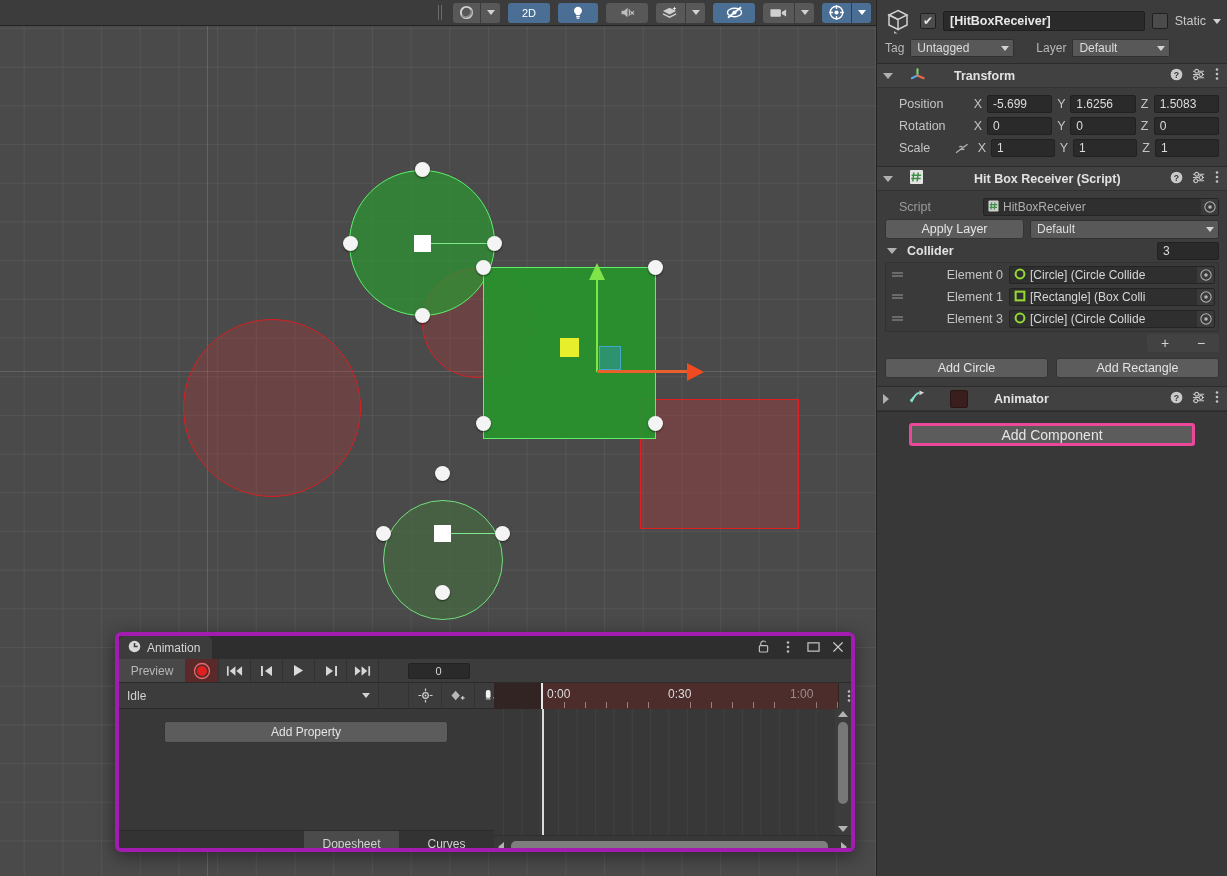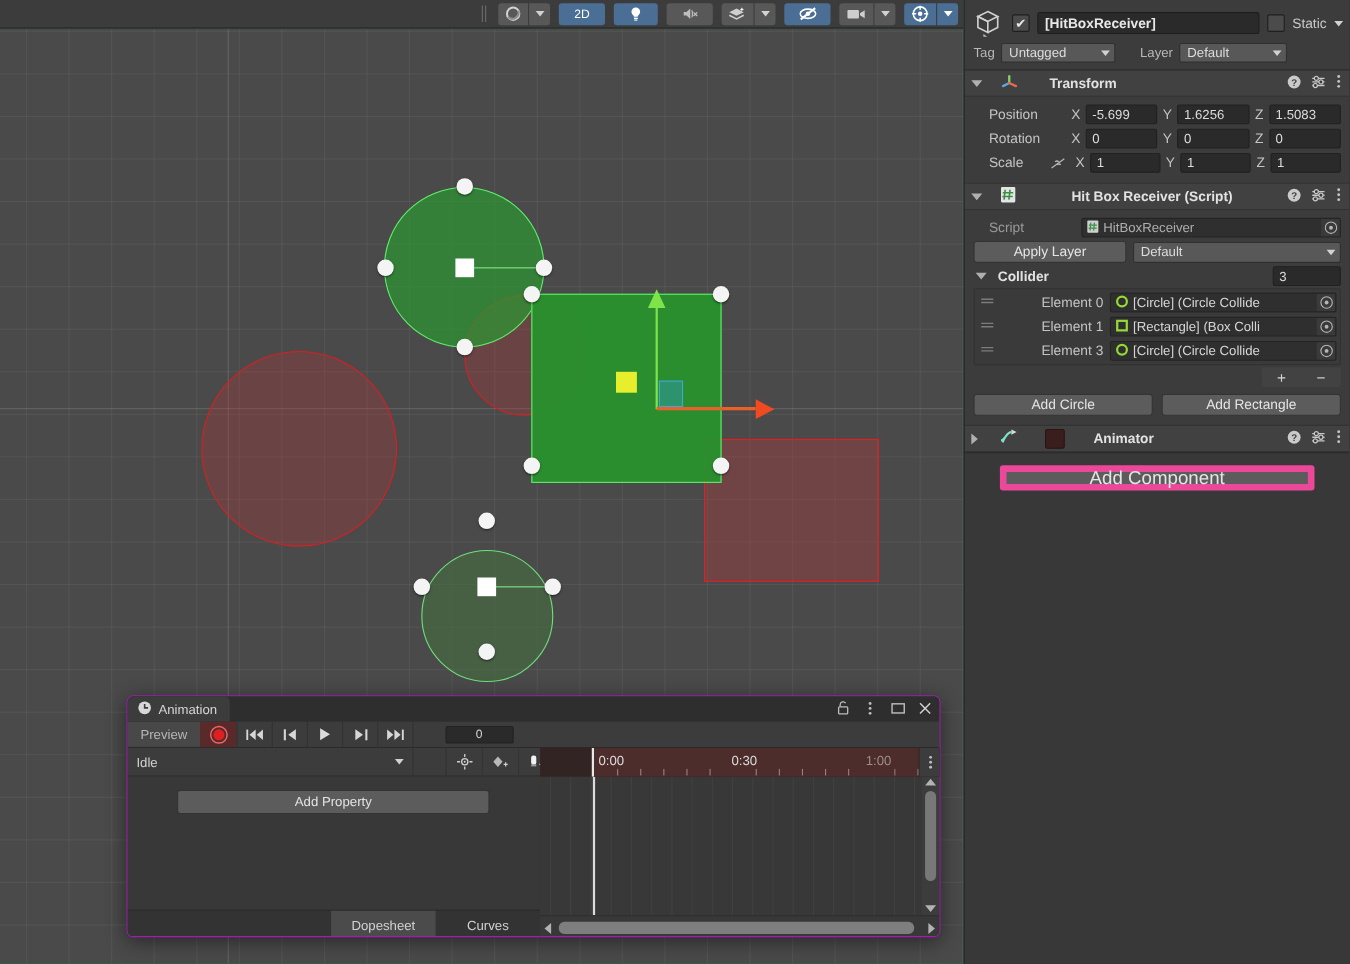--- a/index.html
+++ b/index.html
@@ -112,21 +112,21 @@
     border-top:9px solid transparent;border-bottom:9px solid transparent;border-left:17px solid #f04a20;
   }
 
   
   #anim-window {
     position: absolute; left: 115px; top: 632px; width: 740px; height: 220px;
     background: #383838;
     border-radius: 6px;
     box-shadow: 0 4px 18px rgba(0,0,0,0.45);
     overflow: hidden;
-    border: 1px solid #a21caf;
+    border: 4px solid #a21caf;
   }
   #anim-tabbar {
     position: relative; height: 23px; background: #2e2e2e;
     display:flex; align-items:flex-end;
   }
   #anim-tab {
     height: 23px; background: #3c3c3c;
     border-top-left-radius: 5px; border-top-right-radius: 5px;
     display: flex; align-items: center; gap: 6px;
     padding: 0 12px 0 9px; color: #d5d5d5; font-size: 12px;
@@ -273,23 +273,23 @@
   .plusminus {
     margin-left:auto; width:72px; height:18px; background:#424242; border-radius:2px;
     display:flex; align-items:center; justify-content:space-around; color:#d4d4d4; font-size:14px;
   }
   .cnt-field {
     width:62px; height:18px; background:#2a2a2a; border:1px solid #212121; border-radius:2px;
     color:#dcdcdc; font-size:12px; display:flex; align-items:center; padding:0 5px;
   }
   #add-component {
     margin: 11px auto 4px auto; width: 286px; height: 23px;
-    background:#5c5c5c; border:6px solid #ec4899; border-radius:3px;
+    background:#5c5c5c; border:3px solid #ec4899; border-radius:3px;
     display:flex;align-items:center;justify-content:center;
-    color:#e5e5e5; font-size:17px;
+    color:#e5e5e5; font-size:14px;
   }
   .anim-swatch { width:18px;height:18px;background:#3a1d1d;border:1px solid #2a1414;border-radius:2px; }
 </style>
 </head>
 <body>
 
 <div id="root">
 
   <div id="scene-view">
     <div id="scene-grid"></div>

